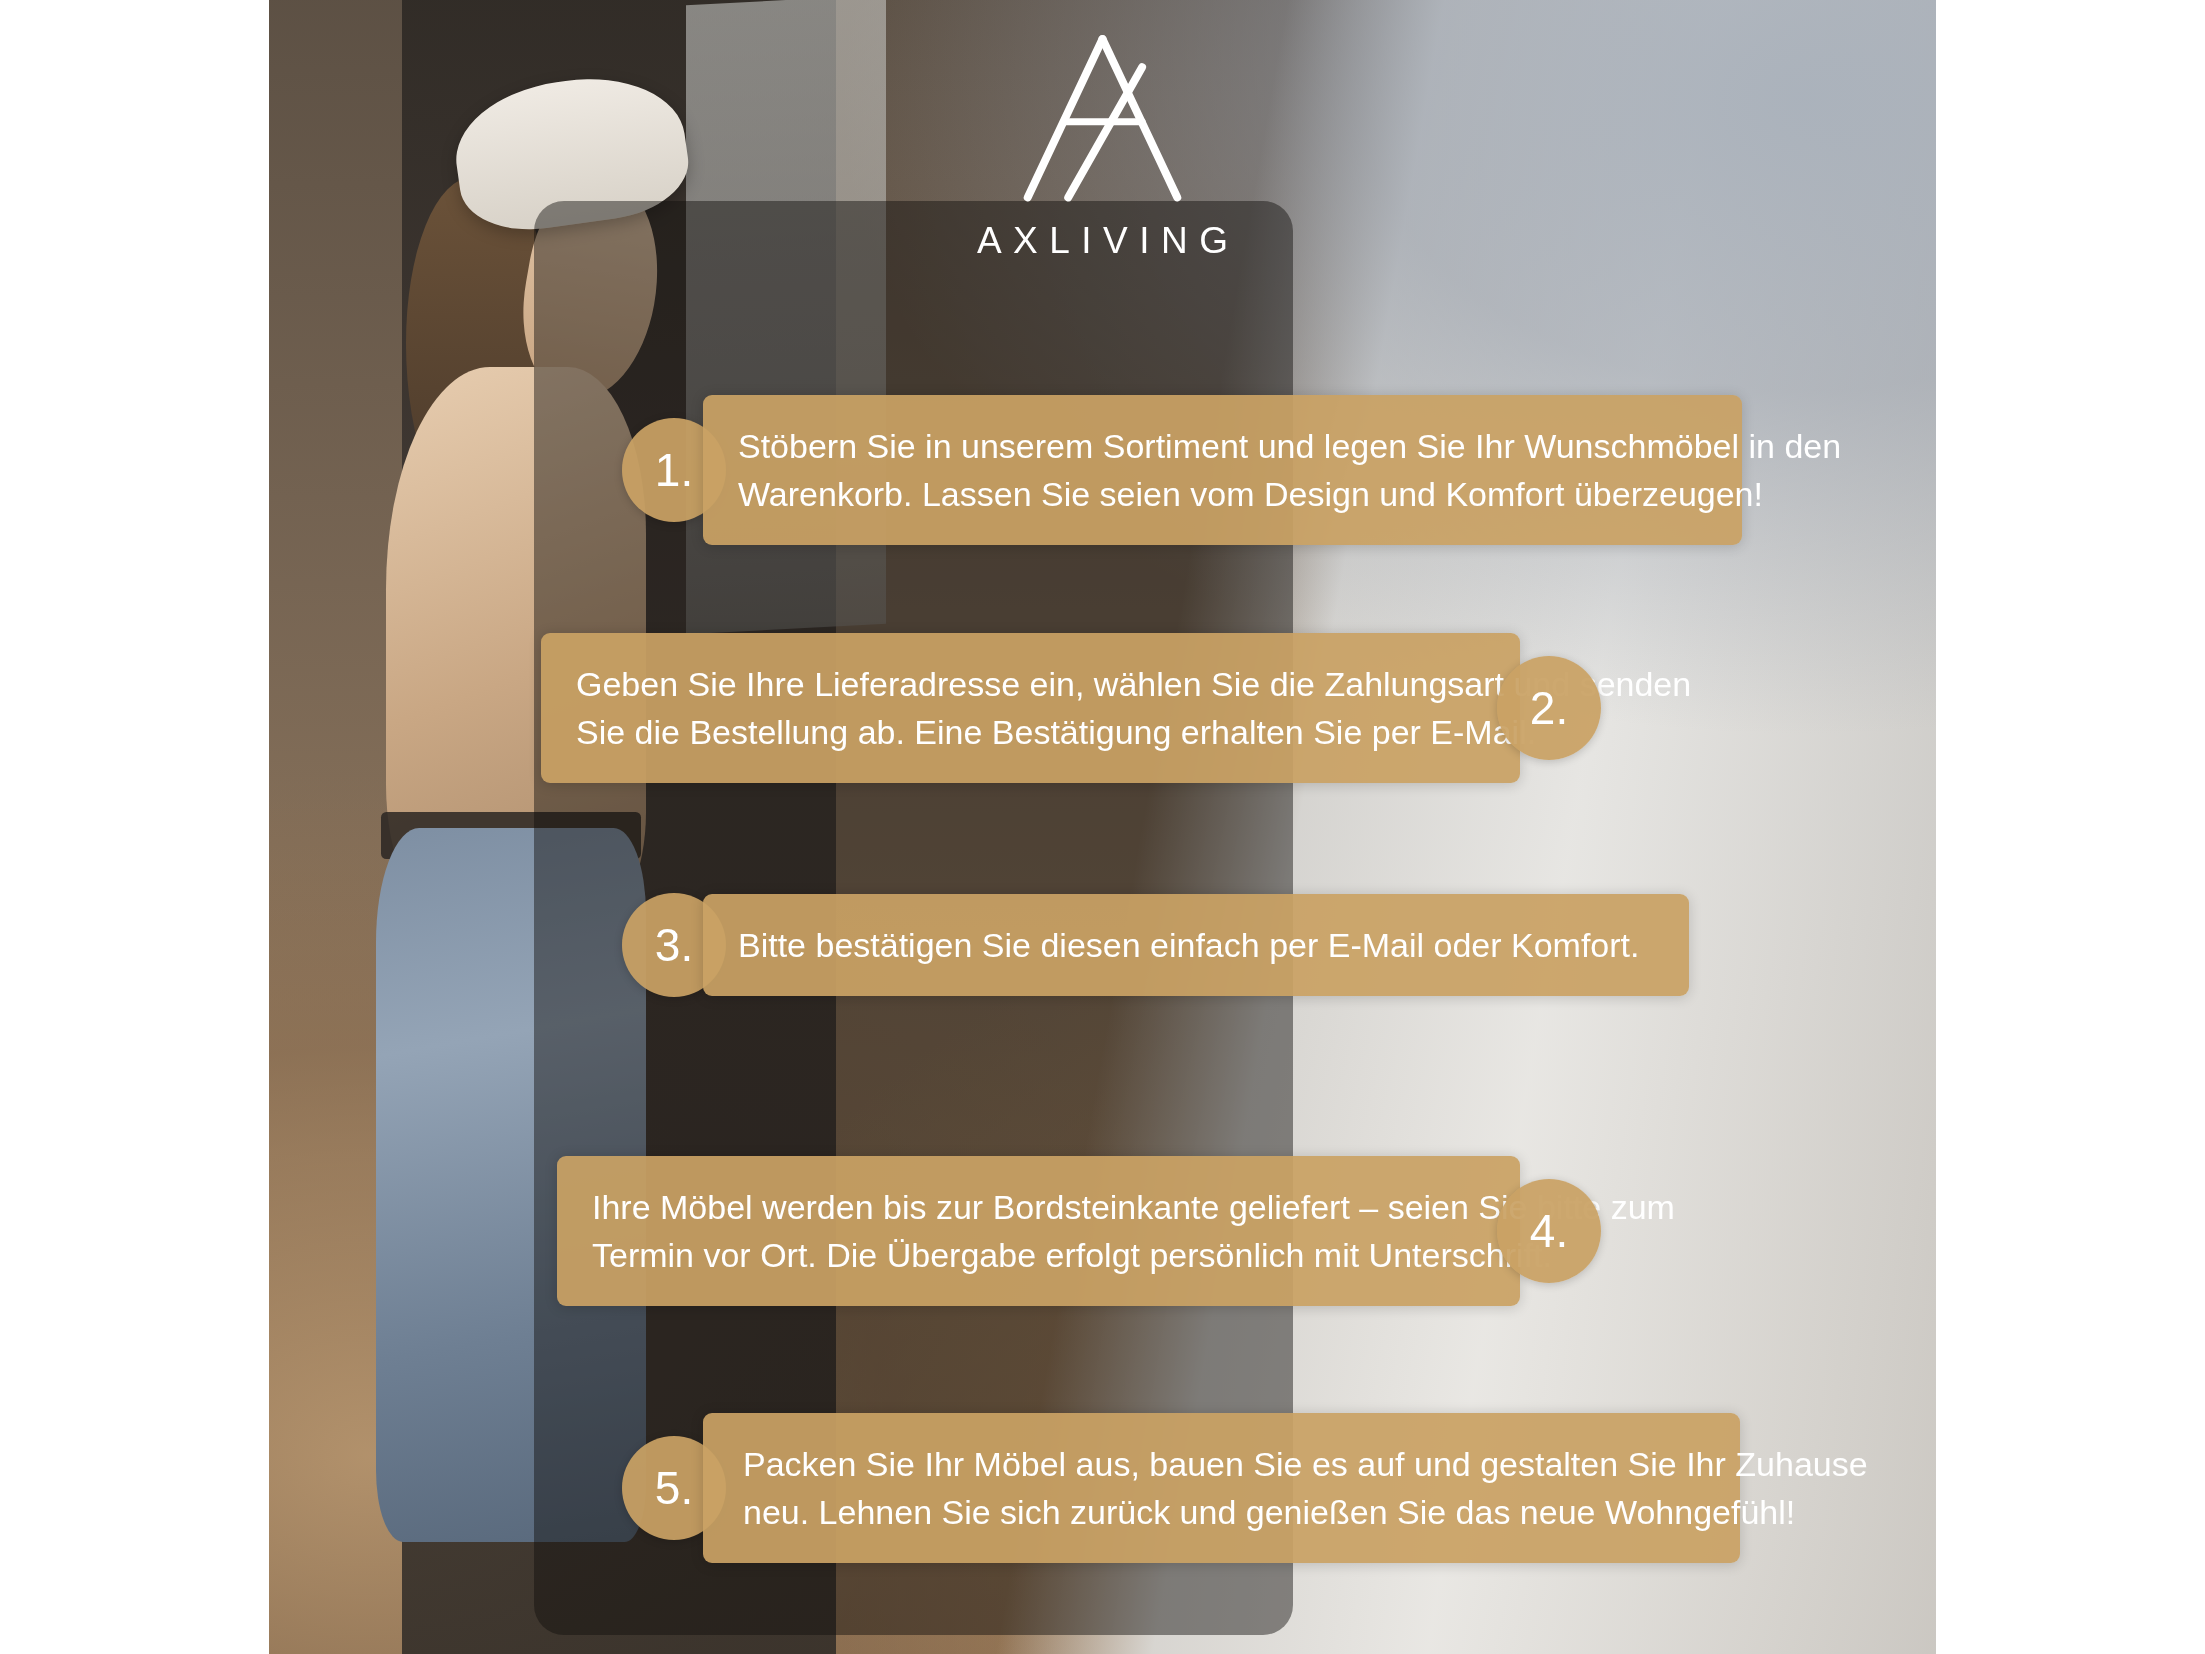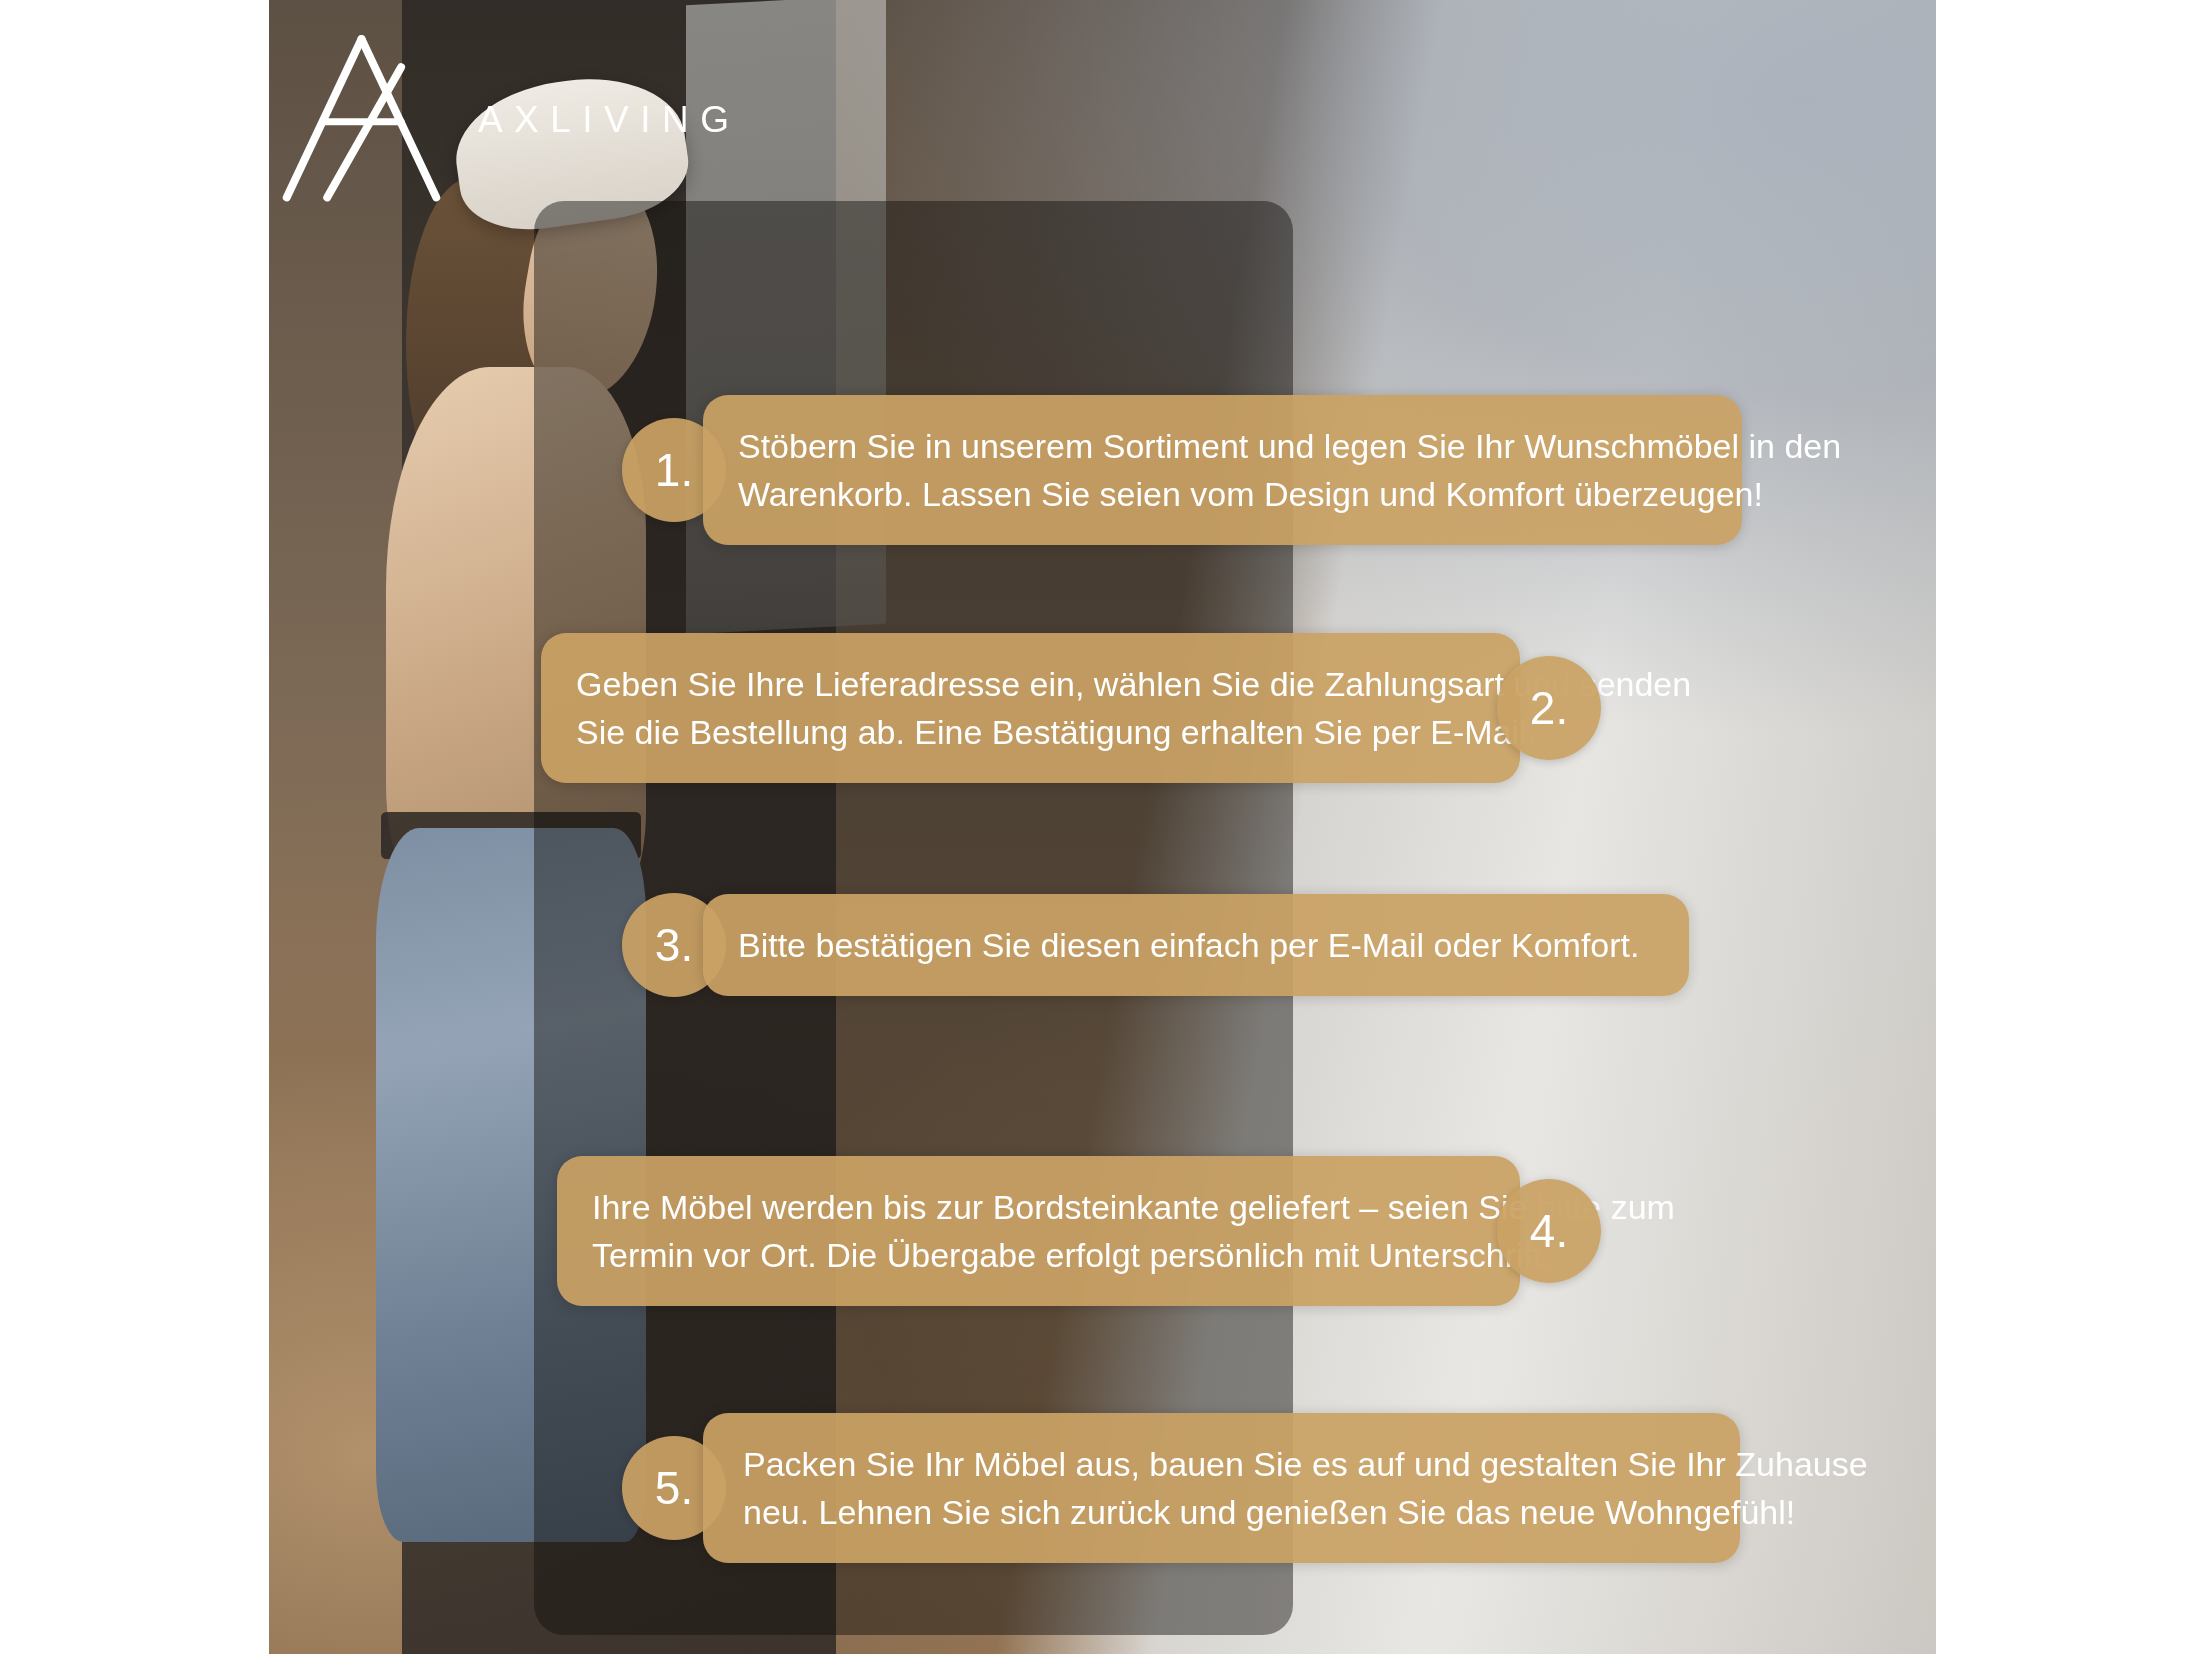--- a/index.html
+++ b/index.html
@@ -146,21 +146,21 @@
     border-radius: 30px;
   }
 
   
   .logo {
     position: absolute;
     left: 0;
     right: 0;
     top: 32px;
     display: flex;
-    flex-direction: row;
+    flex-direction: column;
     align-items: center;
     gap: 12.4px;
   }
   .logo-mark {
     width: 185px;
     height: 176px;
   }
   .logo-word {
     color: #ffffff;
     font-size: 37px;
@@ -195,21 +195,21 @@
     align-items: center;
     justify-content: center;
     font-size: 46px;
     font-weight: 400;
     flex: 0 0 auto;
     box-shadow: 0 1.8px 8.8px rgba(0,0,0,0.18);
   }
   .bubble {
     background: rgba(201,161,100,0.93);
     color: #ffffff;
-    border-radius: 25px;
+    border-radius: 9px;
     padding: 26.5px 35px;
     font-size: 34px;
     line-height: 1.42;
     font-weight: 400;
     box-shadow: 0 1.8px 12.4px rgba(0,0,0,0.16);
   }
   .step.left-num .bubble { margin-left: -23px; }
   .step.right-num .bubble { margin-right: -23px; }
 
   

